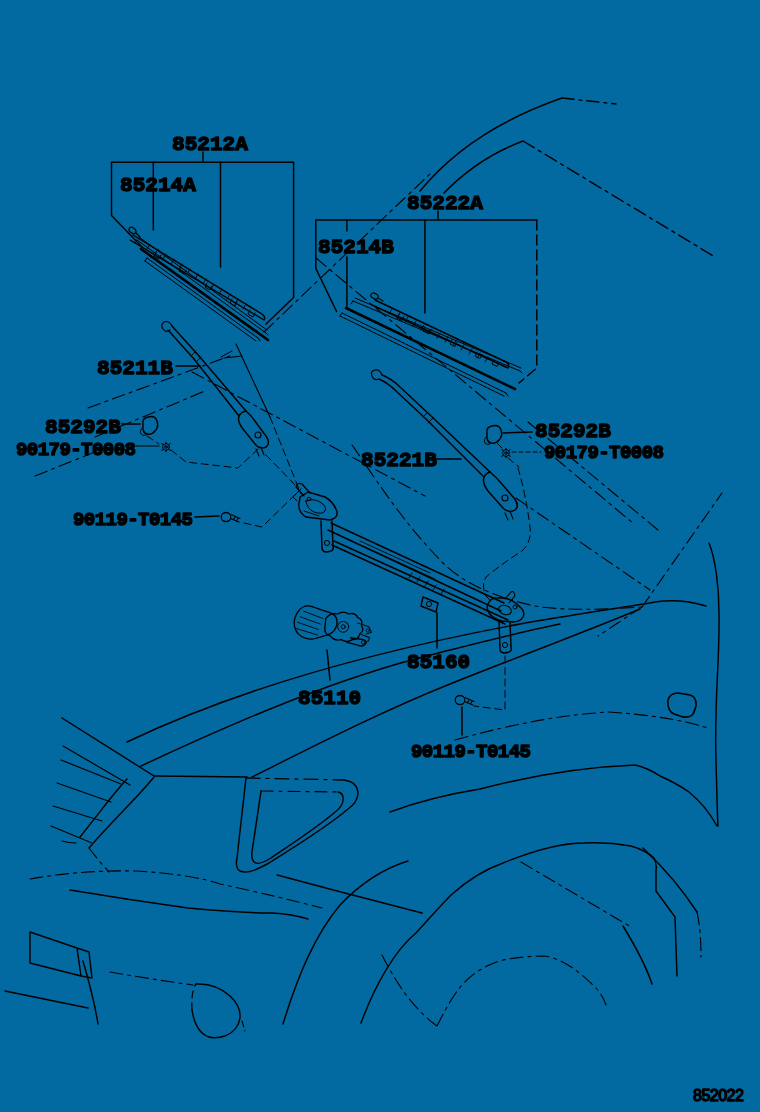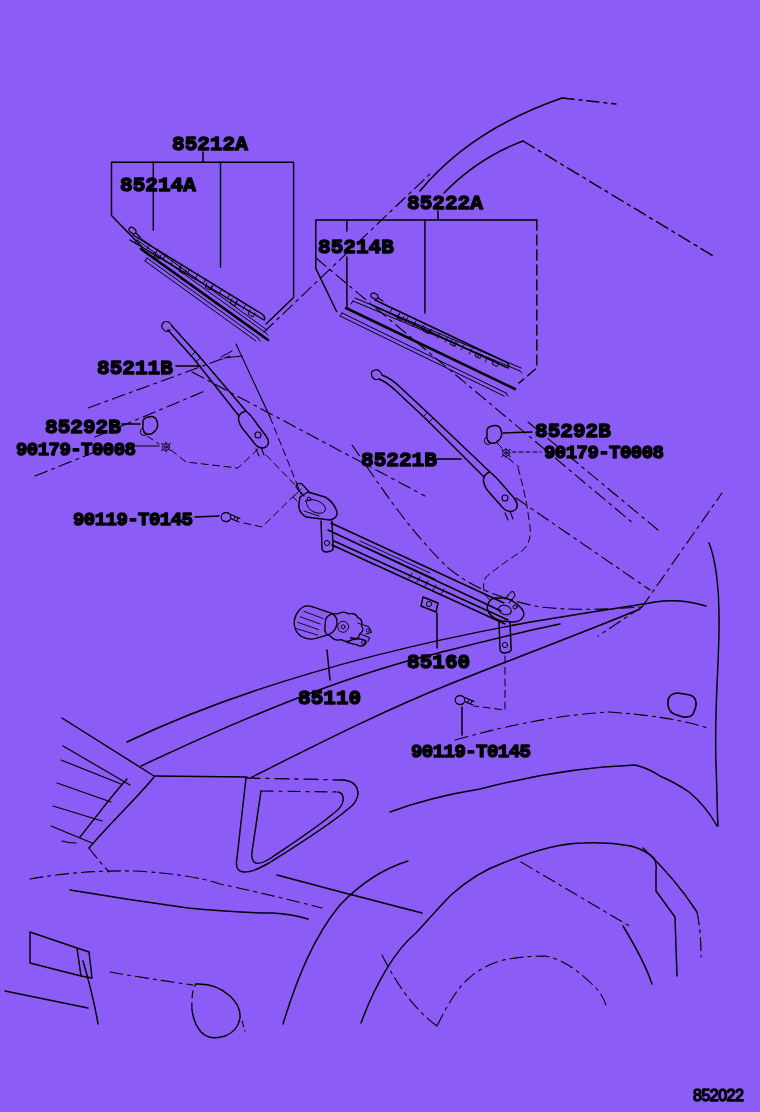--- a/index.html
+++ b/index.html
@@ -1,16 +1,16 @@
 <!DOCTYPE html>
 <html><head>
 <meta charset="utf-8">
 <style>
   html,body{margin:0;padding:0;background:#ffffff;}
-  #page{width:760px;height:1112px;position:relative;background:#8b5cf6;}
+  #page{width:760px;height:1112px;position:relative;background:#0369a1;}
   svg{position:absolute;left:0;top:0;}
   text{font-family:"Liberation Mono", monospace;font-weight:bold;fill:#000;}
   .t21{font-size:21px;letter-spacing:0.05px;}
   .t19{font-size:19px;letter-spacing:-0.55px;}
   .sans{font-family:"Liberation Sans", sans-serif;font-weight:normal;font-size:16px;letter-spacing:-0.5px;}
 </style>
 </head>
 <body>
 <div id="page">
 <svg width="760" height="1112" viewBox="0 0 760 1112" fill="none" stroke="#000" stroke-width="1.45" stroke-linecap="round" stroke-linejoin="round">

